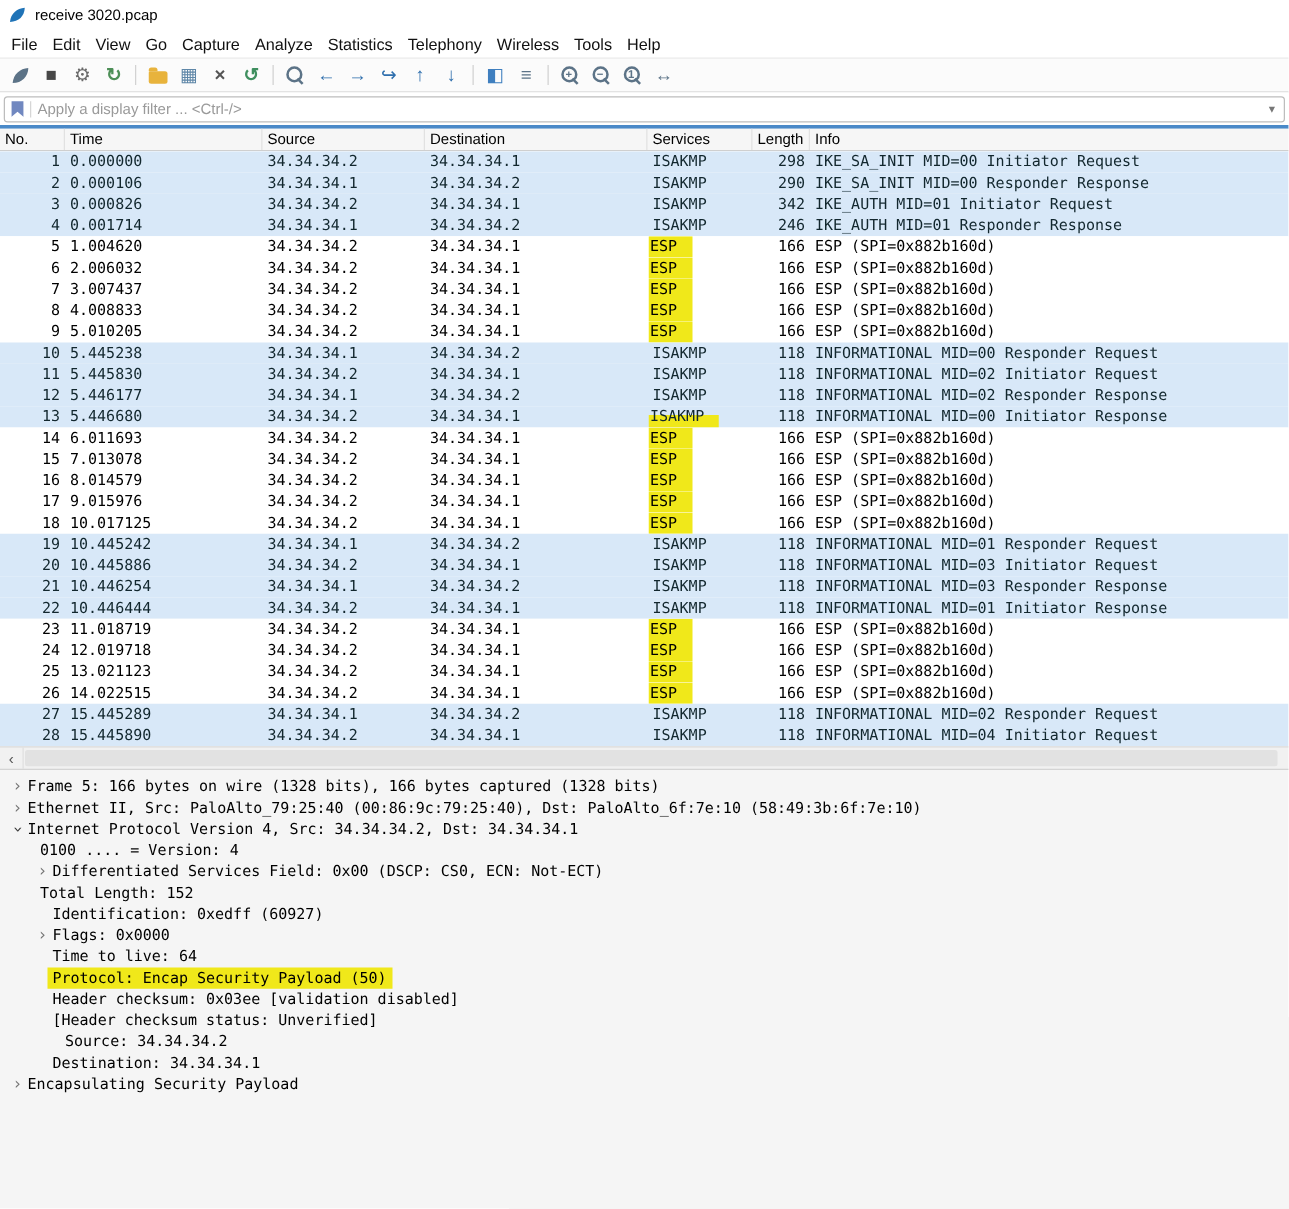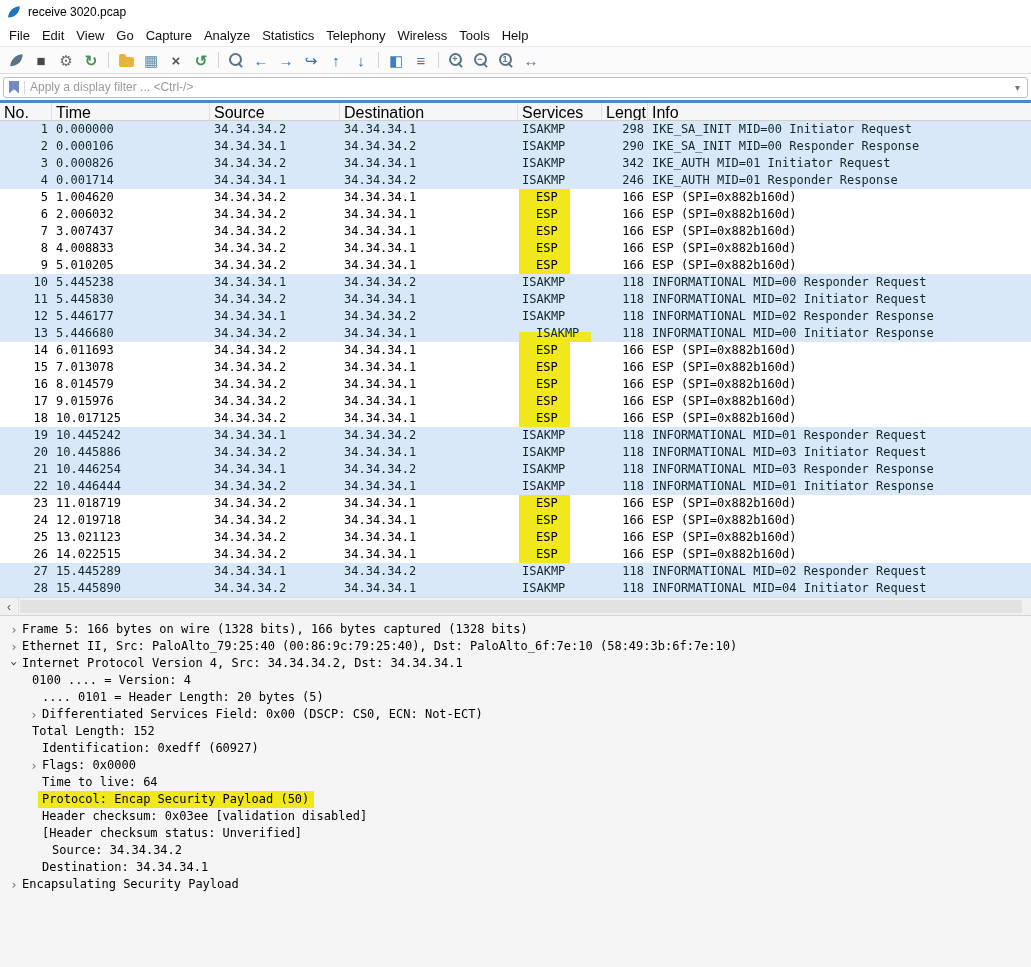--- a/index.html
+++ b/index.html
@@ -35,32 +35,32 @@
   .filterbar { height:26px; flex:0 0 26px; display:flex; align-items:center; padding:2px 3px; background:#fff; }
   .filter-box { flex:1; height:21px; border:1px solid #bdbdbd; border-radius:3px; display:flex; align-items:center; background:#fff; padding:0 5px; gap:5px; }
   .bookmark-icon { width:10px; height:13px; background:#7188c0; clip-path:polygon(0 0,100% 0,100% 100%,50% 68%,0 100%); flex:0 0 10px; }
   .filter-divider { width:1px; height:13px; background:#d6d6d6; flex:0 0 1px; }
   .filter-input { flex:1; border:none; outline:none; font-family:"Liberation Sans",sans-serif; font-size:12px; color:#000; background:transparent; padding:0; }
   .filter-input::placeholder { color:#9a9a9a; }
   .filter-caret { color:#777; font-size:10px; padding-right:2px; }
   .blue-line { height:3px; flex:0 0 3px; background:#4a89c8; }
 
   
-  .plist-header { height:18px; flex:0 0 18px; display:flex; font-size:16px; color:#000; background:#f6f6f6; border-bottom:1px solid #cfcfcf; }
+  .plist-header { height:18px; flex:0 0 18px; display:flex; font-size:12px; color:#000; background:#f6f6f6; border-bottom:1px solid #cfcfcf; }
   .ph-cell { padding:1px 4px; border-right:1px solid #e1e1e1; white-space:nowrap; overflow:hidden; flex-shrink:0; }
   .ph-cell.flexcol { flex:1; border-right:none; }
   .plist-body { height:476px; flex:0 0 476px; overflow:hidden; background:#fff;
                 font-family:"DejaVu Sans Mono", monospace; font-size:12px; }
   .prow { height:17px; line-height:17px; display:flex; white-space:pre; }
   .prow.blue { background:#d8e8f8; color:#12272e; }
   .prow.white { background:#ffffff; color:#000000; }
   .pc { padding:0 4px; overflow:hidden; flex-shrink:0; }
   .pc.num { text-align:right; }
   .pc.flexcol { flex:1 1 auto; }
-  .proto-hl { display:inline-block; height:17px; background:#f0e81a; padding:0 12px 0 17px; margin-left:-3px; }
+  .proto-hl { display:inline-block; height:17px; background:#f0e81a; padding:0 12px 0 1px; margin-left:-3px; }
   .proto-hl.partial { background:linear-gradient(to bottom, rgba(240,232,26,0) 42%, #f0e81a 42%); }
 
   
   .hscroll { height:19px; flex:0 0 19px; background:#f1f1f1; border-top:1px solid #dadada; border-bottom:1px solid #d4d4d4; display:flex; align-items:stretch; }
   .hs-btn { width:19px; flex:0 0 19px; display:flex; align-items:center; justify-content:center; color:#555; font-size:12px; border-right:1px solid #e0e0e0; }
   .hs-track { flex:1; position:relative; }
   .hs-thumb { position:absolute; left:1px; top:2px; bottom:2px; width:99%; background:#e2e2e2; border-radius:2px; }
 
   
   .details { flex:1 1 auto; background:#f5f5f5; font-family:"DejaVu Sans Mono", monospace; font-size:12px; color:#000; padding-top:5px; overflow:hidden; }
@@ -202,21 +202,20 @@
     <div class="hs-track">
       <div class="hs-thumb"></div>
     </div>
   </div>
 
   <div class="details">
       <div class="dline" style="padding-left: 6px;"><span class="dl-exp">›</span><span class="dl-text">Frame 5: 166 bytes on wire (1328 bits), 166 bytes captured (1328 bits)</span></div>
       <div class="dline" style="padding-left: 6px;"><span class="dl-exp">›</span><span class="dl-text">Ethernet II, Src: PaloAlto_79:25:40 (00:86:9c:79:25:40), Dst: PaloAlto_6f:7e:10 (58:49:3b:6f:7e:10)</span></div>
       <div class="dline" style="padding-left: 6px;"><span class="dl-exp open">›</span><span class="dl-text">Internet Protocol Version 4, Src: 34.34.34.2, Dst: 34.34.34.1</span></div>
       <div class="dline" style="padding-left: 16px;"><span class="dl-exp"></span><span class="dl-text">0100 .... = Version: 4</span></div>
-      <div class="dline" style="padding-left: 26px;"><span class="dl-exp"></span><span class="dl-text">.... 0101 = Header Length: 20 bytes (5)</span></div>
       <div class="dline" style="padding-left: 26px;"><span class="dl-exp">›</span><span class="dl-text">Differentiated Services Field: 0x00 (DSCP: CS0, ECN: Not-ECT)</span></div>
       <div class="dline" style="padding-left: 16px;"><span class="dl-exp"></span><span class="dl-text">Total Length: 152</span></div>
       <div class="dline" style="padding-left: 26px;"><span class="dl-exp"></span><span class="dl-text">Identification: 0xedff (60927)</span></div>
       <div class="dline" style="padding-left: 26px;"><span class="dl-exp">›</span><span class="dl-text">Flags: 0x0000</span></div>
       <div class="dline" style="padding-left: 26px;"><span class="dl-exp"></span><span class="dl-text">Time to live: 64</span></div>
       <div class="dline" style="padding-left: 26px;"><span class="dl-exp"></span><span class="dl-text hl">Protocol: Encap Security Payload (50)</span></div>
       <div class="dline" style="padding-left: 26px;"><span class="dl-exp"></span><span class="dl-text">Header checksum: 0x03ee [validation disabled]</span></div>
       <div class="dline" style="padding-left: 26px;"><span class="dl-exp"></span><span class="dl-text">[Header checksum status: Unverified]</span></div>
       <div class="dline" style="padding-left: 36px;"><span class="dl-exp"></span><span class="dl-text">Source: 34.34.34.2</span></div>
       <div class="dline" style="padding-left: 26px;"><span class="dl-exp"></span><span class="dl-text">Destination: 34.34.34.1</span></div>

